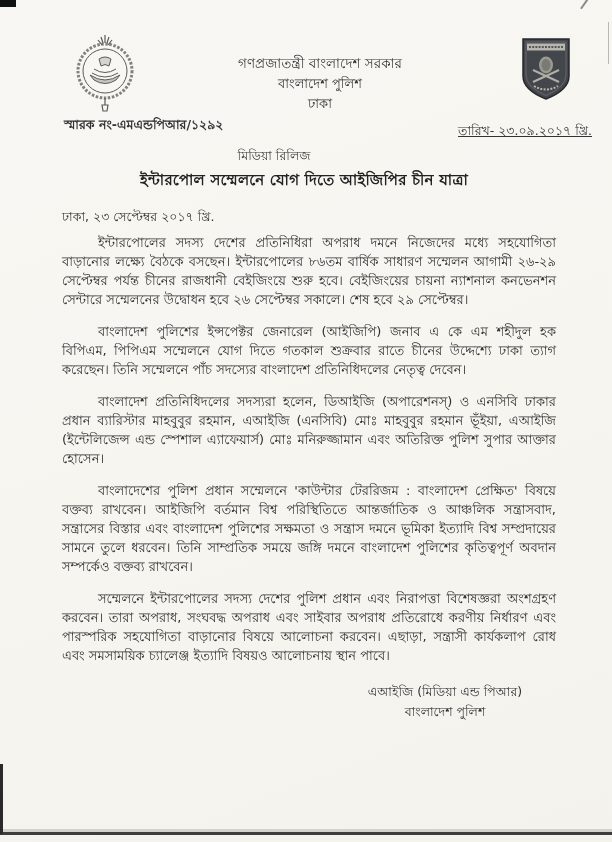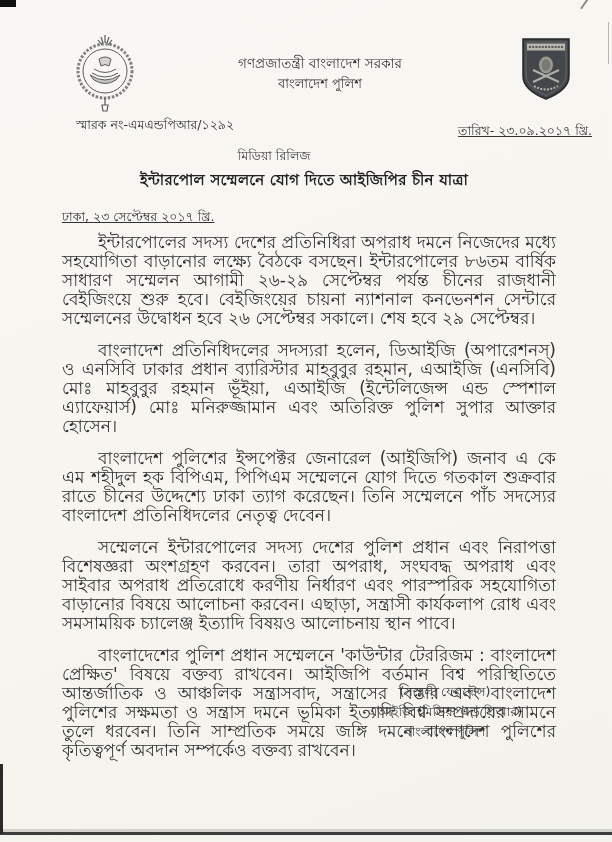--- a/index.html
+++ b/index.html
@@ -25,34 +25,34 @@
   .header-center{
     position:absolute;left:170px;top:30px;width:300px;text-align:center;
     line-height:18px;font-size:13px;color:#333;margin-top:24px;
   }
   .header-center .gov{font-size:13.5px;margin-bottom:3px;}
   .header-center div{margin-bottom:2px;}
   .crest-left{position:absolute;left:72px;top:33px;width:66px;height:84px;}
   .badge-right{position:absolute;left:519px;top:36px;width:54px;height:66px;}
 
   .memo-row{position:absolute;left:60px;top:116px;width:496px;font-size:12.5px;color:#333;}
-  .memo-no{position:absolute;left:16px;top:0;}
+  .memo-no{position:absolute;left:4px;top:0;font-weight:bold;}
   .date{position:absolute;right:-36px;top:6px;text-decoration:underline;}
 
   .release-type{position:absolute;left:0;top:147px;width:548px;text-align:center;font-size:12.5px;color:#3a3a3a;}
   .headline{
     position:absolute;left:0;top:168px;width:608px;text-align:center;
     font-size:15px;font-weight:bold;color:#222;letter-spacing:.2px;
   }
 
-  .dateline{position:absolute;left:62px;top:208px;font-size:12.5px;color:#333;text-decoration:underline;}
+  .dateline{position:absolute;left:62px;top:208px;font-size:12.5px;color:#333;}
 
   .body-text{
     position:absolute;left:62px;top:233px;width:494px;
-    font-size:17px;line-height:19px;color:#303030;
+    font-size:13px;line-height:19px;color:#303030;
     text-align:justify;
   }
   .body-text p{margin:0 0 13px 0;text-indent:36px;}
 
   .signature{
     position:absolute;left:320px;top:682px;width:250px;
     text-align:center;font-size:12.5px;line-height:20px;color:#333;
   }
   .signature div{margin-bottom:0;}
 </style>
@@ -102,39 +102,39 @@
       <line x1="14" y1="46" x2="40" y2="34" stroke="#b0afa8" stroke-width="2"></line>
       <line x1="14" y1="34" x2="40" y2="46" stroke="#b0afa8" stroke-width="2"></line>
 
       <path d="M15 50 Q27 57 39 50" fill="none" stroke="#b7b6af" stroke-width="2" stroke-dasharray="2 1.4"></path>
     </svg>
   </div>
 
   <div class="header-center">
     <div class="gov">গণপ্রজাতন্ত্রী বাংলাদেশ সরকার</div>
     <div>বাংলাদেশ পুলিশ</div>
+    <div>ঢাকা</div>
   </div>
 
   <div class="memo-row">
     <span class="memo-no">স্মারক নং-এমএন্ডপিআর/১২৯২</span>
     <span class="date">তারিখ- ২৩.০৯.২০১৭ খ্রি.</span>
   </div>
 
   <div class="release-type">মিডিয়া রিলিজ</div>
   <div class="headline">ইন্টারপোল সম্মেলনে যোগ দিতে আইজিপির চীন যাত্রা</div>
 
   <div class="dateline">ঢাকা, ২৩ সেপ্টেম্বর ২০১৭ খ্রি.</div>
 
   <div class="body-text">
     <p>ইন্টারপোলের সদস্য দেশের প্রতিনিধিরা অপরাধ দমনে নিজেদের মধ্যে সহযোগিতা বাড়ানোর লক্ষ্যে বৈঠকে বসছেন। ইন্টারপোলের ৮৬তম বার্ষিক সাধারণ সম্মেলন আগামী ২৬-২৯ সেপ্টেম্বর পর্যন্ত চীনের রাজধানী বেইজিংয়ে শুরু হবে। বেইজিংয়ের চায়না ন্যাশনাল কনভেনশন সেন্টারে সম্মেলনের উদ্বোধন হবে ২৬ সেপ্টেম্বর সকালে। শেষ হবে ২৯ সেপ্টেম্বর।</p>
+    <p>বাংলাদেশ পুলিশের ইন্সপেক্টর জেনারেল (আইজিপি) জনাব এ কে এম শহীদুল হক বিপিএম, পিপিএম সম্মেলনে যোগ দিতে গতকাল শুক্রবার রাতে চীনের উদ্দেশ্যে ঢাকা ত্যাগ করেছেন। তিনি সম্মেলনে পাঁচ সদস্যের বাংলাদেশ প্রতিনিধিদলের নেতৃত্ব দেবেন।</p>
     <p>বাংলাদেশ প্রতিনিধিদলের সদস্যরা হলেন, ডিআইজি (অপারেশনস্) ও এনসিবি ঢাকার প্রধান ব্যারিস্টার মাহবুবুর রহমান, এআইজি (এনসিবি) মোঃ মাহবুবুর রহমান ভূঁইয়া, এআইজি (ইন্টেলিজেন্স এন্ড স্পেশাল এ্যাফেয়ার্স) মোঃ মনিরুজ্জামান এবং অতিরিক্ত পুলিশ সুপার আক্তার হোসেন।</p>
-    <p>বাংলাদেশ পুলিশের ইন্সপেক্টর জেনারেল (আইজিপি) জনাব এ কে এম শহীদুল হক বিপিএম, পিপিএম সম্মেলনে যোগ দিতে গতকাল শুক্রবার রাতে চীনের উদ্দেশ্যে ঢাকা ত্যাগ করেছেন। তিনি সম্মেলনে পাঁচ সদস্যের বাংলাদেশ প্রতিনিধিদলের নেতৃত্ব দেবেন।</p>
+    <p>বাংলাদেশের পুলিশ প্রধান সম্মেলনে 'কাউন্টার টেররিজম : বাংলাদেশ প্রেক্ষিত' বিষয়ে বক্তব্য রাখবেন। আইজিপি বর্তমান বিশ্ব পরিস্থিতিতে আন্তর্জাতিক ও আঞ্চলিক সন্ত্রাসবাদ, সন্ত্রাসের বিস্তার এবং বাংলাদেশ পুলিশের সক্ষমতা ও সন্ত্রাস দমনে ভূমিকা ইত্যাদি বিশ্ব সম্প্রদায়ের সামনে তুলে ধরবেন। তিনি সাম্প্রতিক সময়ে জঙ্গি দমনে বাংলাদেশ পুলিশের কৃতিত্বপূর্ণ অবদান সম্পর্কেও বক্তব্য রাখবেন।</p>
     <p>সম্মেলনে ইন্টারপোলের সদস্য দেশের পুলিশ প্রধান এবং নিরাপত্তা বিশেষজ্ঞরা অংশগ্রহণ করবেন। তারা অপরাধ, সংঘবদ্ধ অপরাধ এবং সাইবার অপরাধ প্রতিরোধে করণীয় নির্ধারণ এবং পারস্পরিক সহযোগিতা বাড়ানোর বিষয়ে আলোচনা করবেন। এছাড়া, সন্ত্রাসী কার্যকলাপ রোধ এবং সমসাময়িক চ্যালেঞ্জ ইত্যাদি বিষয়ও আলোচনায় স্থান পাবে।</p>
-    <p>বাংলাদেশের পুলিশ প্রধান সম্মেলনে 'কাউন্টার টেররিজম : বাংলাদেশ প্রেক্ষিত' বিষয়ে বক্তব্য রাখবেন। আইজিপি বর্তমান বিশ্ব পরিস্থিতিতে আন্তর্জাতিক ও আঞ্চলিক সন্ত্রাসবাদ, সন্ত্রাসের বিস্তার এবং বাংলাদেশ পুলিশের সক্ষমতা ও সন্ত্রাস দমনে ভূমিকা ইত্যাদি বিশ্ব সম্প্রদায়ের সামনে তুলে ধরবেন। তিনি সাম্প্রতিক সময়ে জঙ্গি দমনে বাংলাদেশ পুলিশের কৃতিত্বপূর্ণ অবদান সম্পর্কেও বক্তব্য রাখবেন।</p>
   </div>
 
   <div class="signature">
-    <div>(সহেলী ফেরদৌস)</div>
     <div>এআইজি (মিডিয়া এন্ড পিআর)</div>
     <div>বাংলাদেশ পুলিশ</div>
   </div>
 
 </div>
 
 </body></html>

